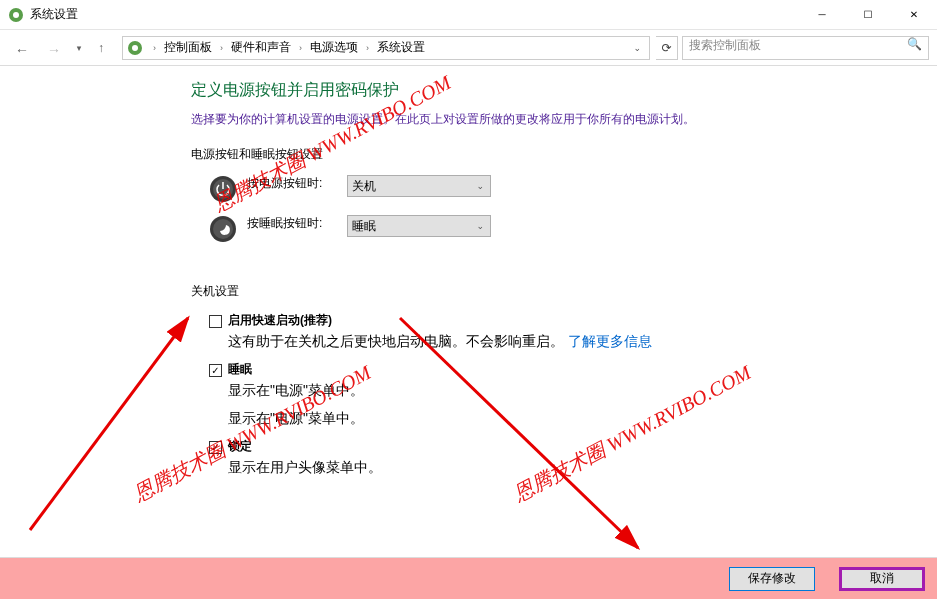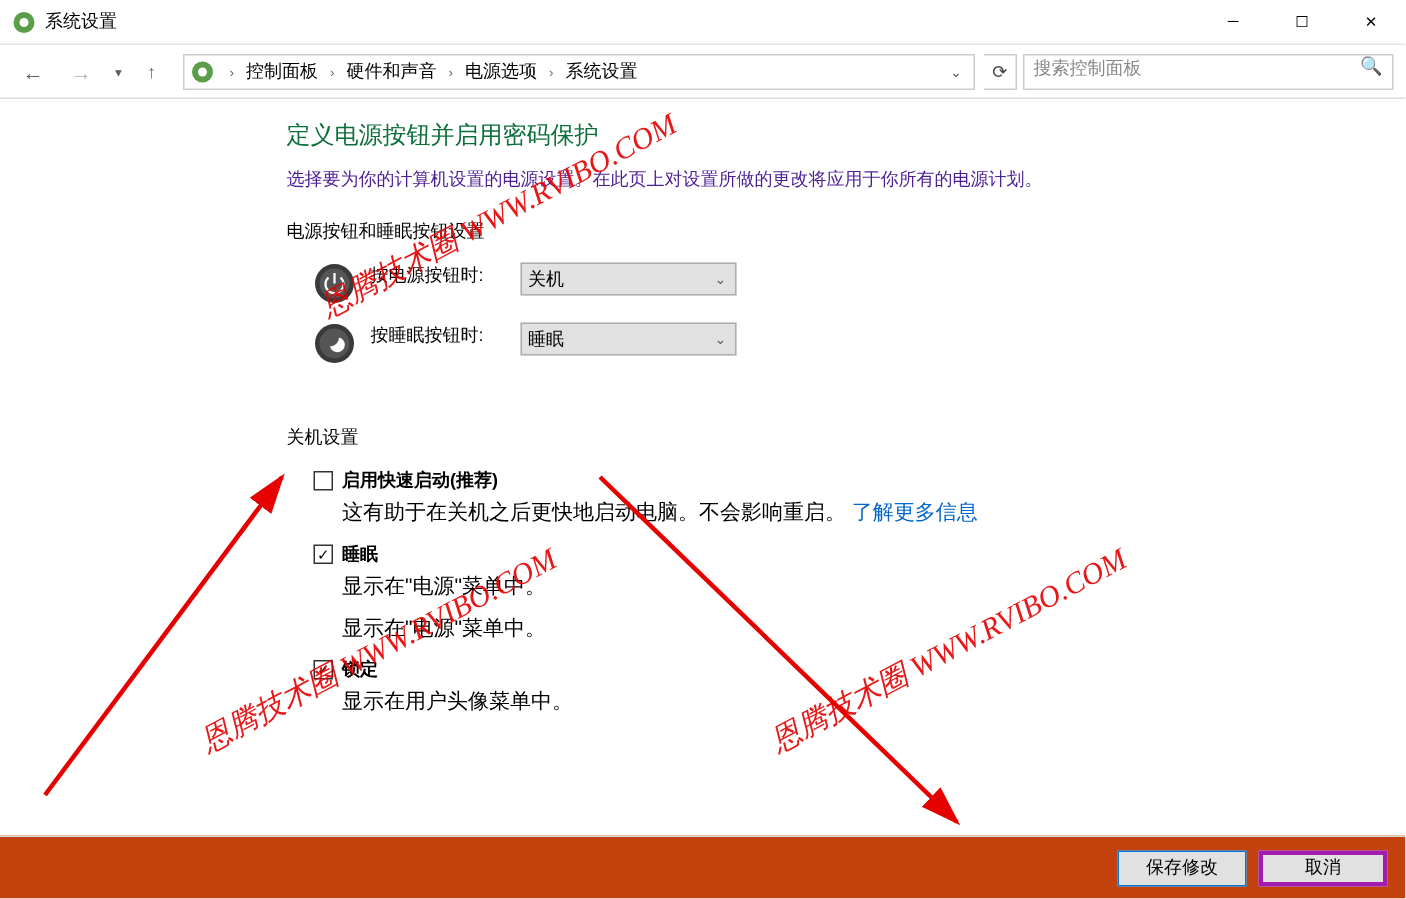--- a/index.html
+++ b/index.html
@@ -28,28 +28,28 @@
 
 .section-label { font-size: 12px; margin-bottom: 12px; color: #000; }
 
 .btn-row { display: flex; margin-left: 18px; margin-bottom: 12px; gap: 10px; }
 .btn-icon { width: 28px; height: 28px; }
 .btn-label { font-size: 12px; width: 90px; }
 .dropdown { width: 144px; height: 22px; border: 1px solid #adadad; background: #e1e1e1; display: flex; align-items: center; padding: 0 4px; font-size: 12px; position: relative; }
 .dropdown .chev { position: absolute; right: 6px; font-size: 9px; color: #555; }
 
 .shutdown-section { margin-top: 40px; }
-.check-row { display: flex; align-items: flex-start; margin-left: 18px; margin-bottom: 4px; gap: 6px; }
+.check-row { display: flex; align-items: center; margin-left: 18px; margin-bottom: 4px; gap: 6px; }
 .checkbox { width: 13px; height: 13px; border: 1px solid #333; margin-top: 2px; display: flex; align-items: center; justify-content: center; font-size: 10px; }
 .checkbox.checked::after { content: "✓"; color: #000; font-size: 10px; }
 .check-label { font-size: 12px; font-weight: bold; }
 .check-desc { font-size: 14px; margin-left: 37px; margin-bottom: 10px; color: #000; }
 .link { color: #0066cc; cursor: pointer; }
 
-.footer { position: absolute; bottom: 0; left: 0; right: 0; height: 42px; border-top: 1px solid #dcdcdc; background: #c2410c; display: flex; align-items: center; justify-content: flex-end; padding-right: 12px; gap: 8px; }
+.footer { position: absolute; bottom: 0; left: 0; right: 0; height: 42px; border-top: 1px solid #dcdcdc; background: #fca5a5; display: flex; align-items: center; justify-content: flex-end; padding-right: 12px; gap: 24px; }
 .footer-btn { min-width: 86px; height: 24px; border: 3px solid #a21caf; background: #e1e1e1; font-size: 12px; display: flex; align-items: center; justify-content: center; cursor: default; }
 .footer-btn.default { border: 1px solid #0078d7; }
 
 .watermark { position: absolute; color: #e60000; font-family: "KaiTi", serif; font-size: 20px; font-style: italic; transform: rotate(-28deg); pointer-events: none; opacity: 0.9; white-space: nowrap; }
 .arrow-svg { position: absolute; pointer-events: none; }
 </style>
 </head>
 <body>
 
 <div class="titlebar">

